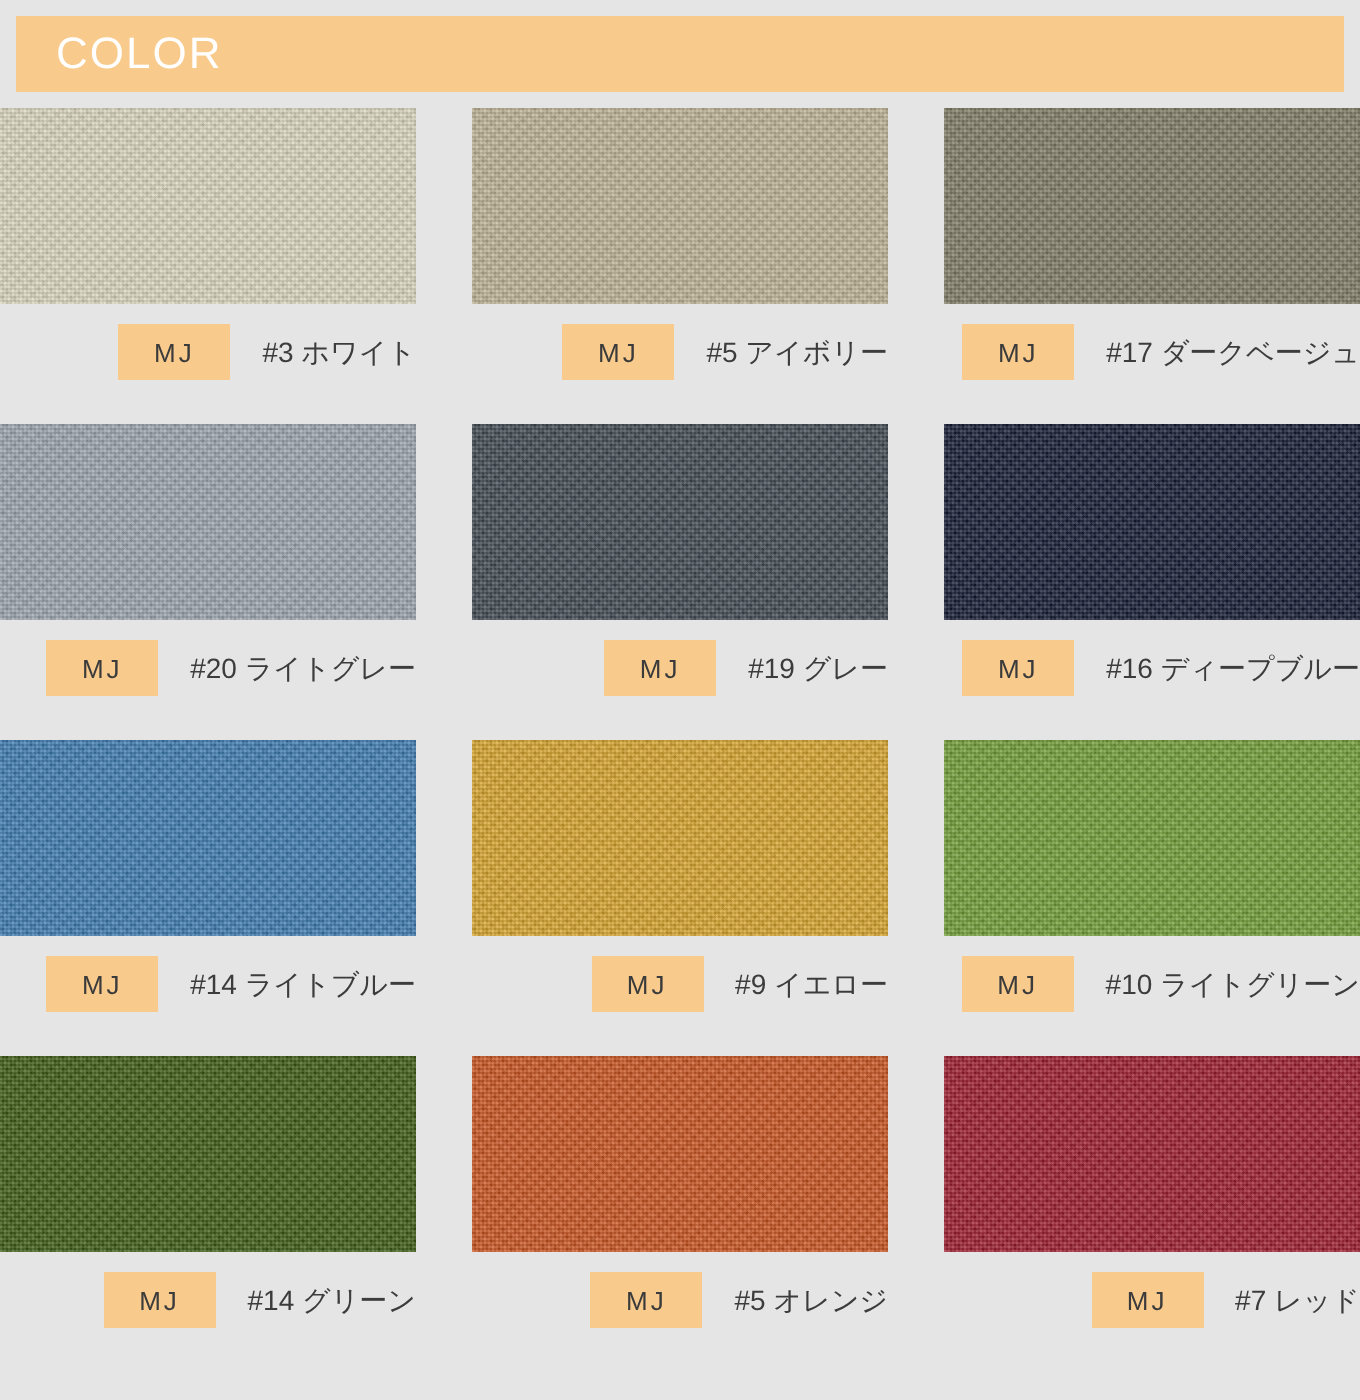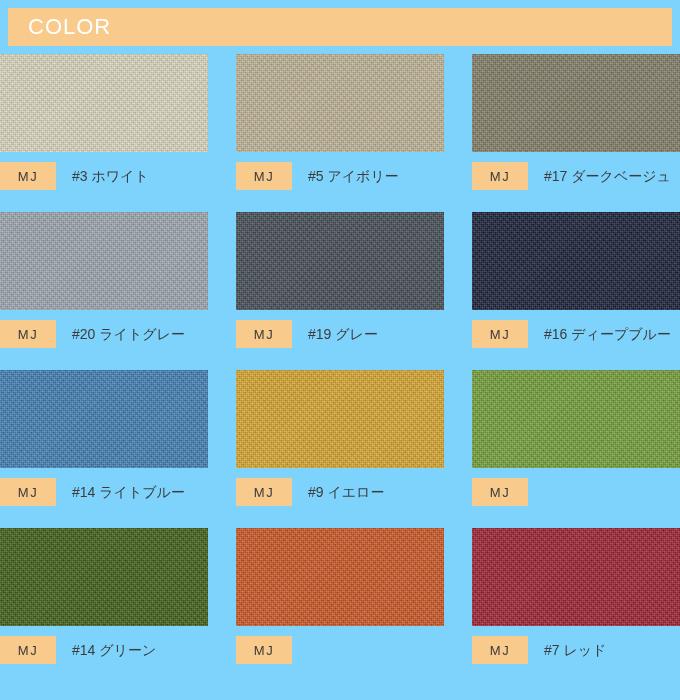--- a/index.html
+++ b/index.html
@@ -12,21 +12,21 @@
     height: 700px;
     background: #ffffff;
     font-family: "Liberation Sans", "DejaVu Sans", sans-serif;
     overflow: hidden;
   }
 
   .page {
     position: relative;
     width: 680px;
     height: 700px;
-    background: #7dd3fc;
+    background: #e5e5e5;
   }
 
   
   .header-bar {
     position: absolute;
     left: 8px;
     top: 8px;
     width: 664px;
     height: 38px;
     background: #f8ca8c;
@@ -100,20 +100,21 @@
         rgba(0,0,0,0.035) 3px,
         rgba(0,0,0,0.035) 5px);
     pointer-events: none;
   }
 
   .swatch-caption {
     margin-top: 10px;
     height: 28px;
     display: flex;
     align-items: center;
+    justify-content: flex-end;
   }
 
   .brand-badge {
     width: 56px;
     height: 28px;
     background: #f8ca8c;
     color: #3b3b3b;
     font-size: 13px;
     letter-spacing: 1.5px;
     display: flex;
@@ -194,33 +195,35 @@
         <div class="swatch-chip" style="background-color: rgb(213, 163, 42);"></div>
         <div class="swatch-caption">
           <div class="brand-badge">MJ</div>
           <div class="color-name">#9 イエロー</div>
         </div>
       </div>
       <div class="swatch-cell">
         <div class="swatch-chip" style="background-color: rgb(111, 155, 52);"></div>
         <div class="swatch-caption">
           <div class="brand-badge">MJ</div>
+          <div class="color-name">#10 ライトグリーン</div>
         </div>
       </div>
       <div class="swatch-cell">
         <div class="swatch-chip" style="background-color: rgb(59, 90, 19);"></div>
         <div class="swatch-caption">
           <div class="brand-badge">MJ</div>
           <div class="color-name">#14 グリーン</div>
         </div>
       </div>
       <div class="swatch-cell">
         <div class="swatch-chip" style="background-color: rgb(200, 82, 31);"></div>
         <div class="swatch-caption">
           <div class="brand-badge">MJ</div>
+          <div class="color-name">#5 オレンジ</div>
         </div>
       </div>
       <div class="swatch-cell">
         <div class="swatch-chip" style="background-color: rgb(155, 27, 44);"></div>
         <div class="swatch-caption">
           <div class="brand-badge">MJ</div>
           <div class="color-name">#7 レッド</div>
         </div>
       </div>
     </div>

